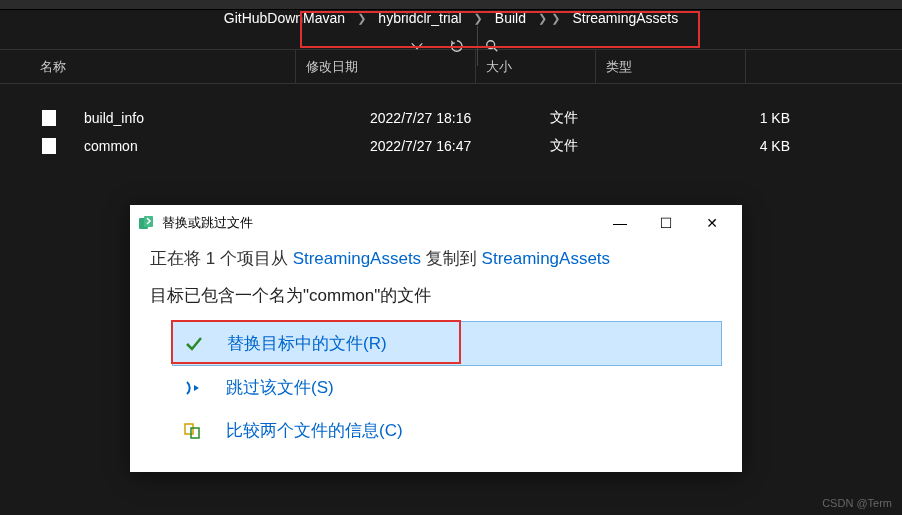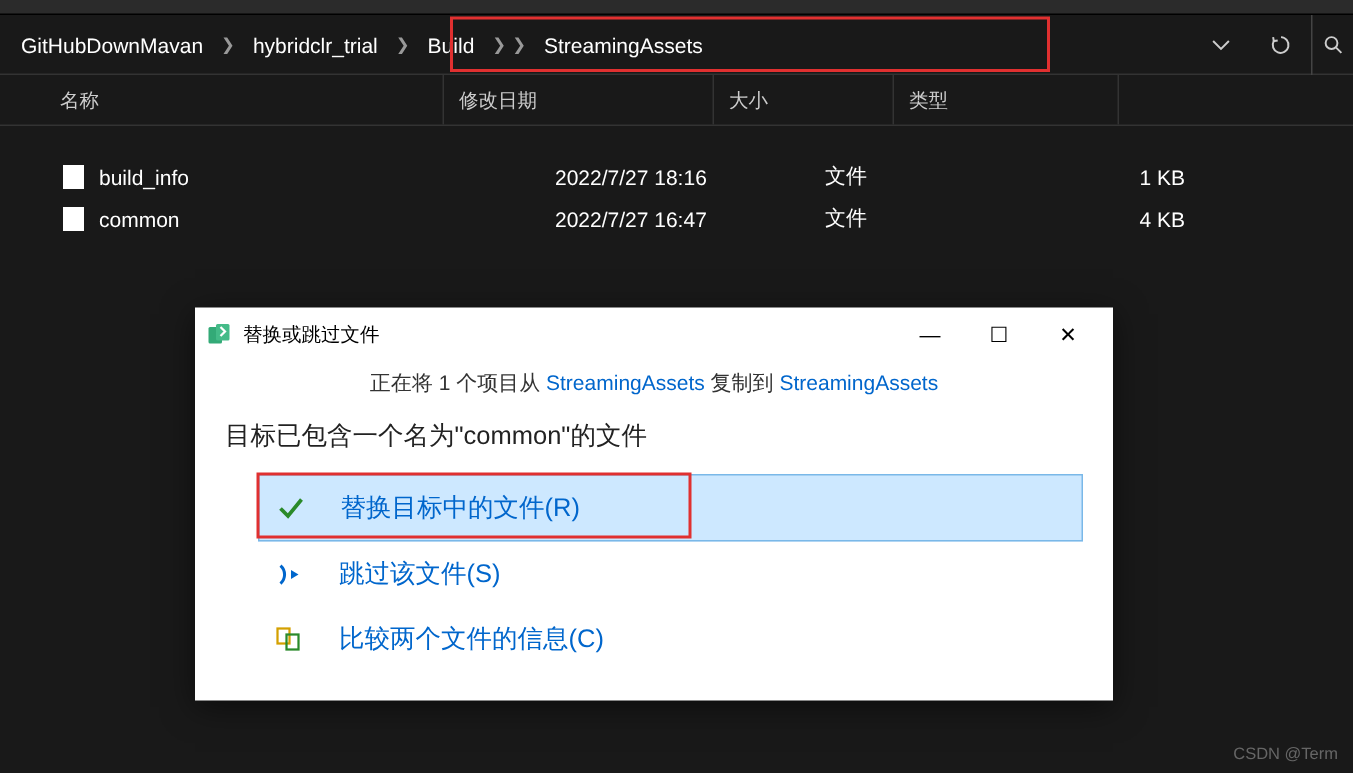--- a/index.html
+++ b/index.html
@@ -1,52 +1,52 @@
 <!DOCTYPE html>
 <html><head>
   <meta charset="utf-8">
   <style>
     * { margin: 0; padding: 0; box-sizing: border-box; font-family: "Segoe UI", "Microsoft YaHei", sans-serif; }
     body { background: #191919; color: #fff; width: 902px; height: 515px; overflow: hidden; position: relative; }
     
     .titlebar { height: 10px; background: #2b2b2b; border-bottom: 1px solid #000; }
     
-    .toolbar { display: flex; align-items: center; height: 40px; background: #191919; border-bottom: 1px solid #333; }
+    .toolbar { display: flex; align-items: center; height: 40px; background: #191919; border-bottom: 1px solid #333; flex-direction: column; }
     .breadcrumb { display: flex; align-items: center; height: 100%; padding: 0 4px; flex: 1; }
     .crumb { padding: 0 10px; font-size: 14px; color: #fff; cursor: pointer; height: 100%; display: flex; align-items: center; }
     .chev { color: #999; font-size: 11px; padding: 0 2px; }
     .crumb-hl { position: absolute; top: 11px; left: 300px; width: 400px; height: 37px; border: 2px solid #e03030; pointer-events: none; }
     .toolbar-right { display: flex; align-items: center; gap: 0; }
     .tb-btn { width: 40px; height: 40px; display: flex; align-items: center; justify-content: center; color: #ccc; cursor: pointer; }
     .tb-btn svg { width: 14px; height: 14px; }
     .search-box { width: 28px; height: 40px; border-left: 1px solid #444; display: flex; align-items: center; justify-content: center; }
     
     .columns { display: flex; height: 34px; border-bottom: 1px solid #333; font-size: 13px; color: #ccc; }
     .col { display: flex; align-items: center; padding: 0 10px; border-right: 1px solid #333; }
     .col-name { width: 296px; padding-left: 40px; }
     .col-date { width: 180px; }
     .col-type { width: 150px; }
     .col-size { width: 120px; justify-content: flex-start; }
     
     .files { padding-top: 20px; }
     .row { display: flex; height: 28px; align-items: center; font-size: 14px; }
-    .cell-name { width: 360px; display: flex; align-items: flex-end; gap: 10px; padding-left: 42px; }
+    .cell-name { width: 360px; display: flex; align-items: flex-end; gap: 28px; padding-left: 42px; }
     .file-ico { width: 14px; height: 16px; background: #fff; }
     .cell-date { width: 180px; padding-left: 10px; }
     .cell-type { width: 150px; padding-left: 10px; }
     .cell-size { width: 120px; text-align: right; padding-right: 20px; }
     
     .dialog { position: absolute; left: 130px; top: 205px; width: 612px; background: #fff; color: #000; box-shadow: 0 4px 20px rgba(0,0,0,0.5); }
     .dlg-title { display: flex; align-items: center; height: 36px; padding: 0 8px; }
     .dlg-ico { width: 16px; height: 16px; margin-right: 8px; display: flex; }
     .dlg-ttl { font-size: 13px; flex: 1; }
     .dlg-ctrls { display: flex; gap: 2px; }
     .dlg-ctrl { width: 44px; height: 30px; display: flex; align-items: center; justify-content: center; font-size: 14px; cursor: pointer; }
     .dlg-body { padding: 6px 20px 20px 20px; }
-    .dlg-msg { font-size: 14px; color: #333; margin-bottom: 14px; text-align: center; }
+    .dlg-msg { font-size: 17px; color: #333; margin-bottom: 14px; }
     .dlg-link { color: #0066cc; }
     .dlg-q { font-size: 17px; color: #222; margin-bottom: 14px; }
     .dlg-opts { padding-left: 22px; }
     .dlg-opt { display: flex; align-items: center; gap: 24px; padding: 10px 12px; font-size: 17px; color: #0066cc; cursor: pointer; }
     .dlg-opt.sel { background: #cde8ff; border: 1px solid #7ab8e8; }
     .opt-hl { position: absolute; border: 2px solid #e03030; pointer-events: none; }
     .opt-ico { width: 18px; height: 18px; display: flex; align-items: center; justify-content: center; }
     
     .watermark { position: absolute; right: 10px; bottom: 6px; font-size: 11px; color: #666; }
   </style>

